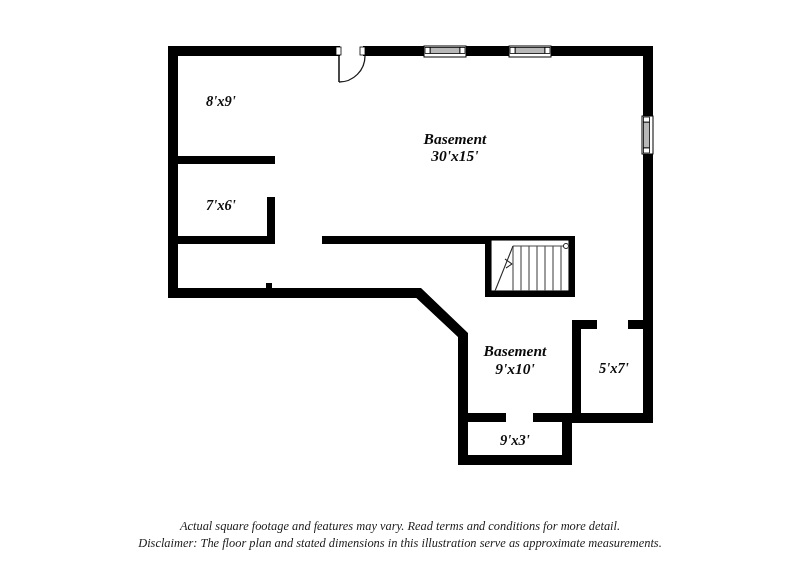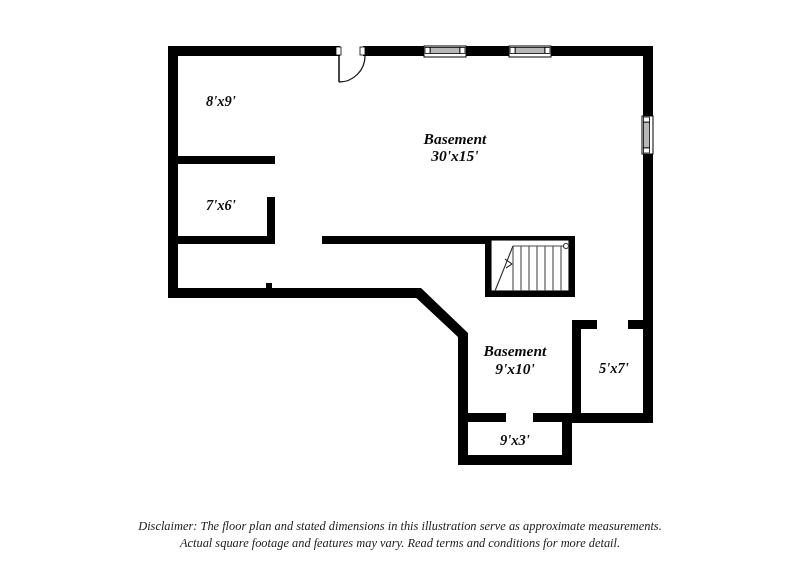--- a/index.html
+++ b/index.html
@@ -224,16 +224,16 @@
       <text class="room-label room-name" x="515" y="352">Basement</text>
       <text class="room-label room-dim" x="515" y="370">9'x10'</text>
 
       <text class="room-label dim-only" x="614" y="370">5'x7'</text>
 
       <text class="room-label dim-only" x="515" y="442">9'x3'</text>
     </g>
   </svg>
 
   <div id="disclaimer">
+    <span class="dline">Actual square footage and features may vary. Read terms and conditions for more detail.</span>
     <span class="dline">Disclaimer: The floor plan and stated dimensions in this illustration serve as approximate measurements.</span>
-    <span class="dline">Actual square footage and features may vary. Read terms and conditions for more detail.</span>
   </div>
 </div>
 
 </body></html>

